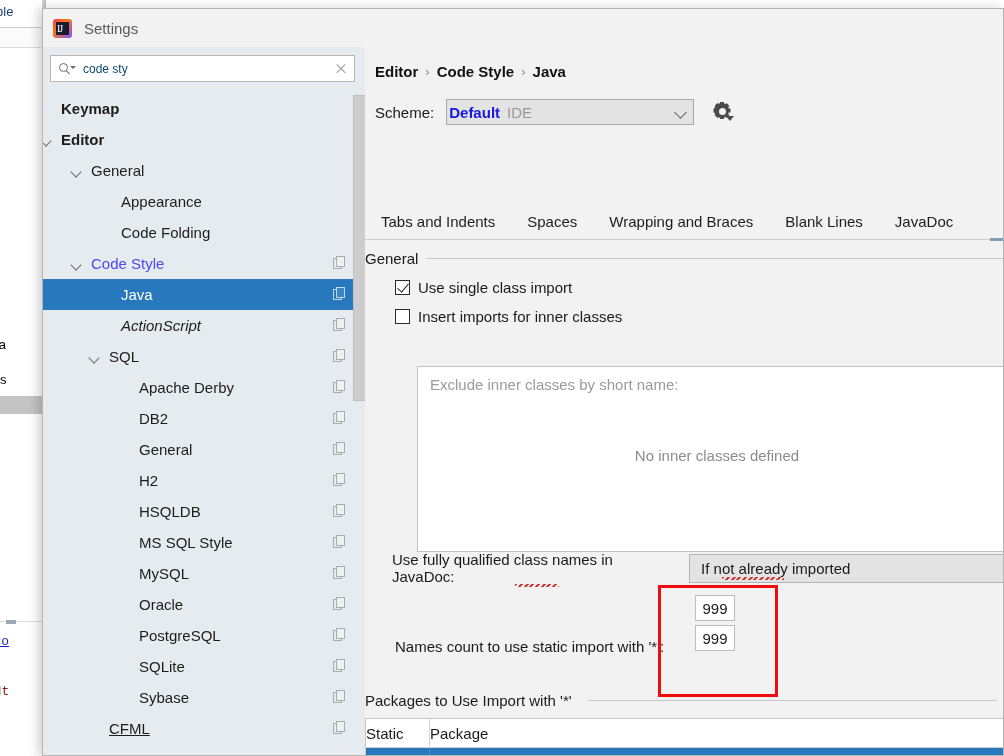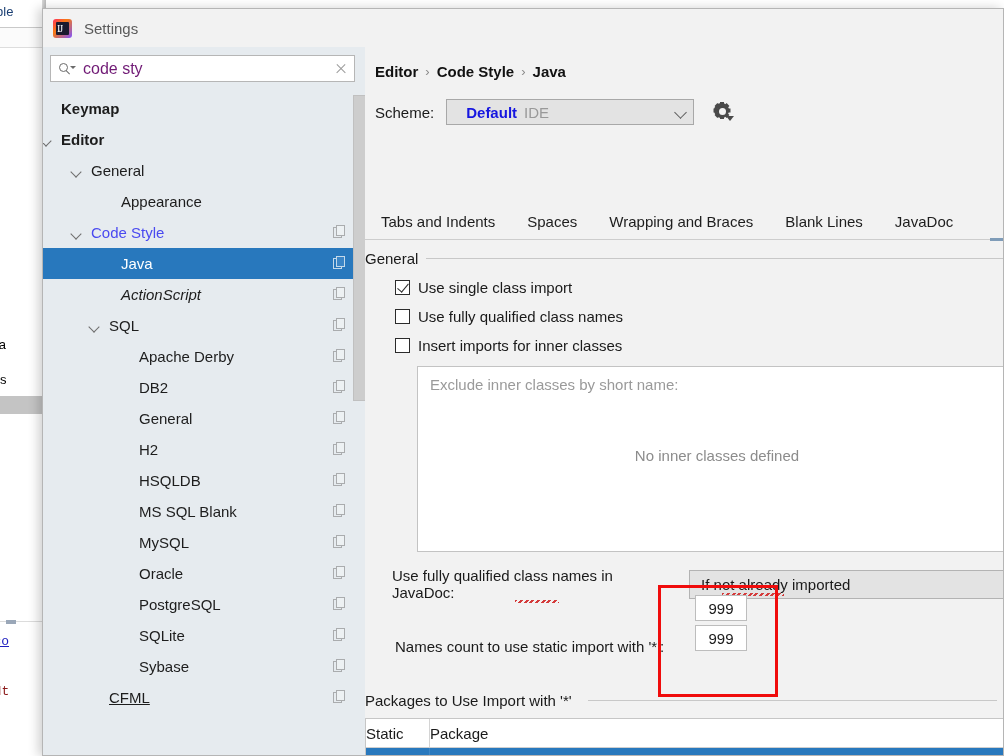--- a/index.html
+++ b/index.html
@@ -119,21 +119,21 @@
   #search-icon .handle {
     position: absolute; left: 7px; top: 8px; width: 5px; height: 1.4px;
     background: #6b6b6b; transform: rotate(45deg); transform-origin: left center;
   }
   #search-icon .caret {
     position: absolute; left: 11px; top: 4px; width: 0; height: 0;
     border-left: 3px solid transparent; border-right: 3px solid transparent;
     border-top: 3px solid #6b6b6b;
   }
   #search-input {
-    flex: 1; border: none; outline: none; font-size: 16px; color: #701a75;
+    flex: 1; border: none; outline: none; font-size: 12px; color: #0c4a6e;
     font-family: "Liberation Sans", sans-serif; margin-left: 6px; background: transparent;
   }
   #search-clear {
     width: 14px; height: 14px; position: relative; cursor: pointer; flex: none;
   }
   #search-clear:before, #search-clear:after {
     content: ""; position: absolute; left: 1px; top: 6px; width: 12px; height: 1.3px;
     background: #9a9a9a;
   }
   #search-clear:before { transform: rotate(45deg); }
@@ -191,21 +191,21 @@
   }
   #breadcrumb .sep { font-weight: normal; color: #8a8a8a; font-size: 13px; }
 
   #scheme-row {
     position: absolute; left: 10px; top: 52px; display: flex; align-items: center;
   }
   #scheme-label { font-size: 15px; color: #1a1a1a; }
   #scheme-select {
     margin-left: 12px; width: 248px; height: 26px;
     background: #e3e3e3; border: 1px solid #a8a8a8;
-    display: flex; align-items: center; padding: 0 6px 0 19px;
+    display: flex; align-items: center; padding: 0 6px 0 2px;
   }
   #scheme-name { font-size: 15px; font-weight: bold; color: #1616e0; }
   #scheme-scope { font-size: 15px; color: #999999; margin-left: 7px; }
   #scheme-caret {
     margin-left: auto; width: 12px; height: 12px; position: relative;
   }
   #scheme-caret:after {
     content: ""; position: absolute; left: 1px; top: 2px; width: 8px; height: 8px;
     border-right: 1.5px solid #5c5c5c; border-bottom: 1.5px solid #5c5c5c;
     transform: rotate(45deg);
@@ -280,21 +280,21 @@
   #exclude-placeholder {
     position: absolute; left: 12px; top: 9px; font-size: 15px; color: #9a9a9a;
   }
   #exclude-empty {
     position: absolute; left: 0; right: 0; top: 80px; text-align: center;
     font-size: 15px; color: #8c8c8c;
   }
 
   
   #javadoc-row {
-    position: absolute; left: 0; top: 520px; width: 640px;
+    position: absolute; left: 0; top: 504px; width: 640px;
     display: flex; align-items: center; gap: 36px;
   }
   #javadoc-label { font-size: 15px; color: #1a1a1a; margin-left: 27px; position: relative; }
   #javadoc-label .squiggle {
     position: absolute; left: 123px; bottom: -2px; width: 44px; height: 3px;
     background: repeating-linear-gradient(135deg,#d43b3b 0 2px, transparent 2px 4px);
   }
   #javadoc-combo {
     margin-left: 10px; width: 360px; height: 29px; background: #e3e3e3;
     border: 1px solid #b3b3b3; display: flex; align-items: center; padding-left: 11px;
@@ -306,21 +306,21 @@
   }
 
   
   .count-row {
     position: absolute; left: 0; width: 640px; display: flex; align-items: center;
   }
   #count-row-1 { top: 561px; }
   #count-row-2 { top: 591px; }
   .count-label { font-size: 15px; color: #1a1a1a; margin-left: 30px; }
   .count-field {
-    position: absolute; width: 52px; height: 26px; background: #ffffff;
+    position: absolute; width: 40px; height: 26px; background: #ffffff;
     border: 1px solid #bdbdbd; display: flex; align-items: center; justify-content: center;
     font-size: 15px; color: #1a1a1a;
   }
   #count-field-1 { left: 330px; top: -13px; }
   #count-field-2 { left: 330px; top: -13px; }
 
   
   #red-box {
     position: absolute; left: 293px; top: 538px; width: 120px; height: 112px;
     border: 3px solid #f00c0c; pointer-events: none;
@@ -430,20 +430,23 @@
               <span class="twisty" style="left: -3px;"></span>
               <span class="lbl" style="margin-left: 18px;">Editor</span>
             </div>
             <div class="tree-row">
               <span class="twisty" style="left: 27px;"></span>
               <span class="lbl" style="margin-left: 48px;">General</span>
             </div>
             <div class="tree-row">
               <span class="lbl" style="margin-left: 78px;">Appearance</span>
             </div>
+            <div class="tree-row">
+              <span class="lbl" style="margin-left: 78px;">Code Folding</span>
+            </div>
             <div class="tree-row linkish">
               <span class="twisty" style="left: 27px;"></span>
               <span class="lbl" style="margin-left: 48px;">Code Style</span>
               <span class="copy-icon">
                 <span class="c1"></span>
                 <span class="c2"></span>
               </span>
             </div>
             <div class="tree-row sel">
               <span class="lbl" style="margin-left: 78px;">Java</span>
@@ -496,21 +499,21 @@
               </span>
             </div>
             <div class="tree-row">
               <span class="lbl" style="margin-left: 96px;">HSQLDB</span>
               <span class="copy-icon">
                 <span class="c1"></span>
                 <span class="c2"></span>
               </span>
             </div>
             <div class="tree-row">
-              <span class="lbl" style="margin-left: 96px;">MS SQL Blank</span>
+              <span class="lbl" style="margin-left: 96px;">MS SQL Style</span>
               <span class="copy-icon">
                 <span class="c1"></span>
                 <span class="c2"></span>
               </span>
             </div>
             <div class="tree-row">
               <span class="lbl" style="margin-left: 96px;">MySQL</span>
               <span class="copy-icon">
                 <span class="c1"></span>
                 <span class="c2"></span>
@@ -596,24 +599,20 @@
 
       <div id="general-group">
         <div id="general-legend">
           <span class="txt">General</span>
           <span class="rule"></span>
         </div>
         <div id="checkbox-list">
             <div class="cb-row">
               <span class="cbox checked"></span>
               <span class="cb-label">Use single class import</span>
-            </div>
-            <div class="cb-row">
-              <span class="cbox"></span>
-              <span class="cb-label">Use fully qualified class names</span>
             </div>
             <div class="cb-row">
               <span class="cbox"></span>
               <span class="cb-label">Insert imports for inner classes</span>
             </div>
           </div>
 
         <div id="exclude-panel">
           <div id="exclude-placeholder">Exclude inner classes by short name:</div>
           <div id="exclude-empty">No inner classes defined</div>

